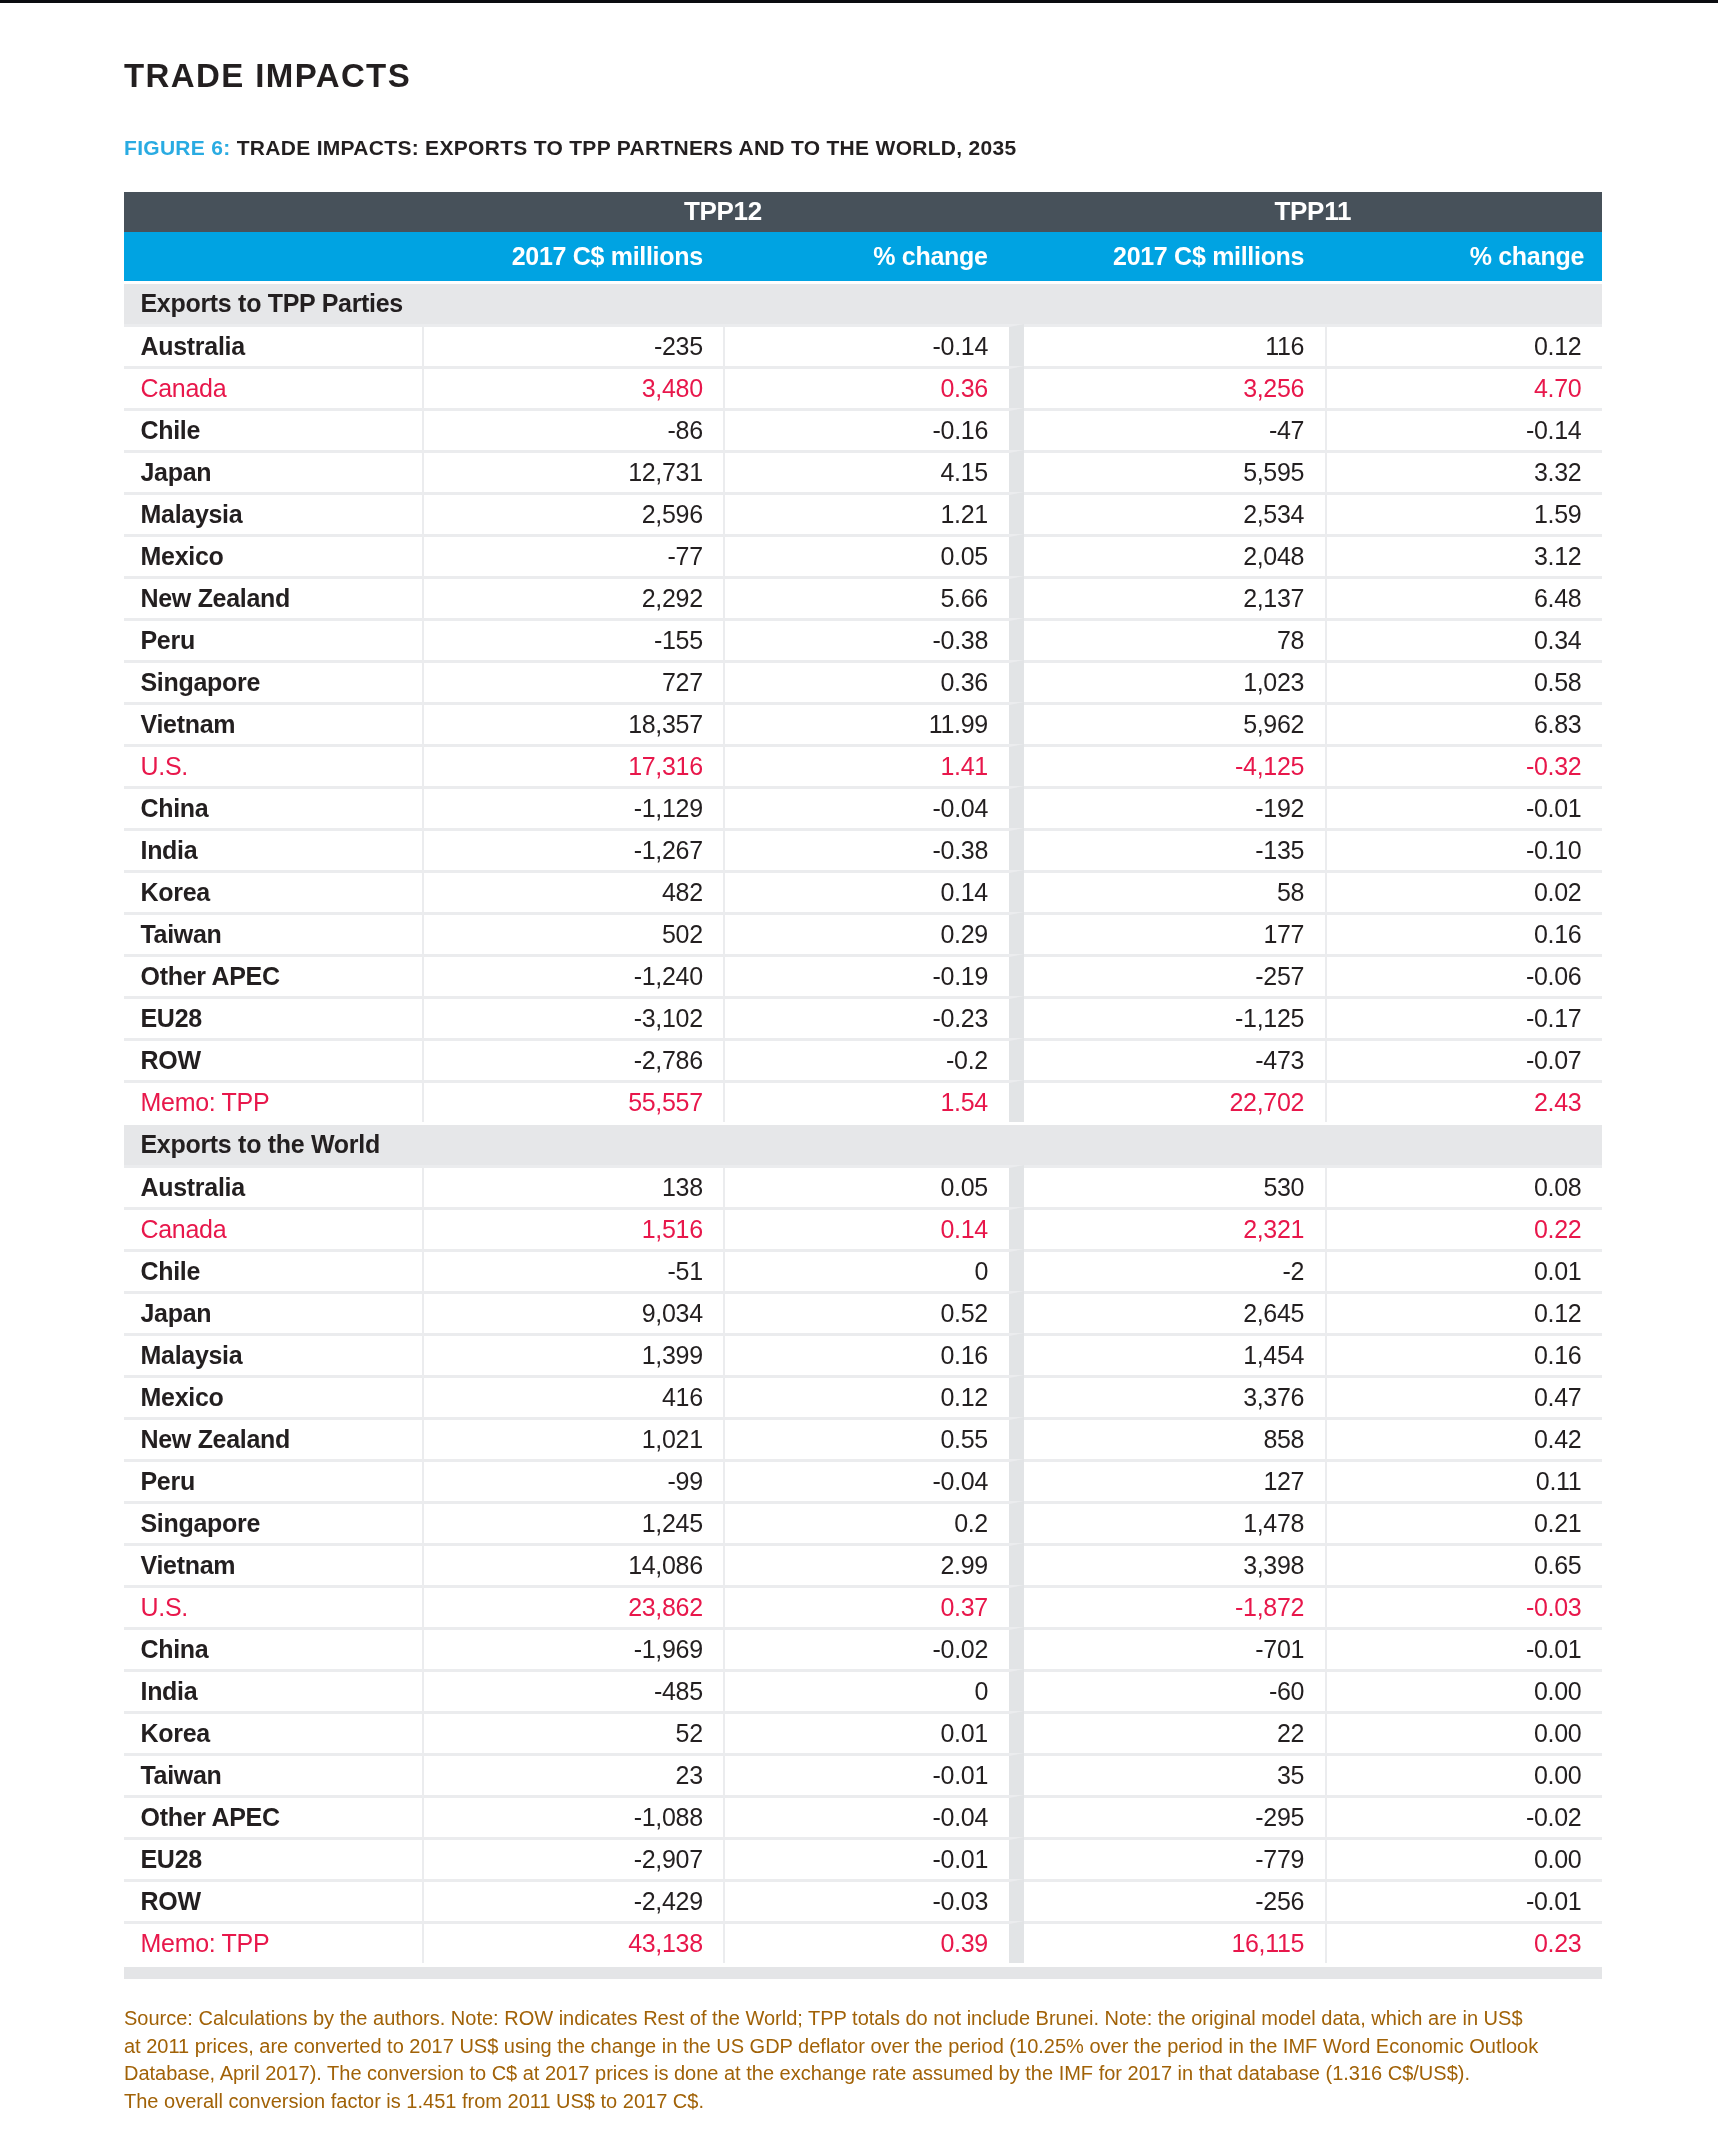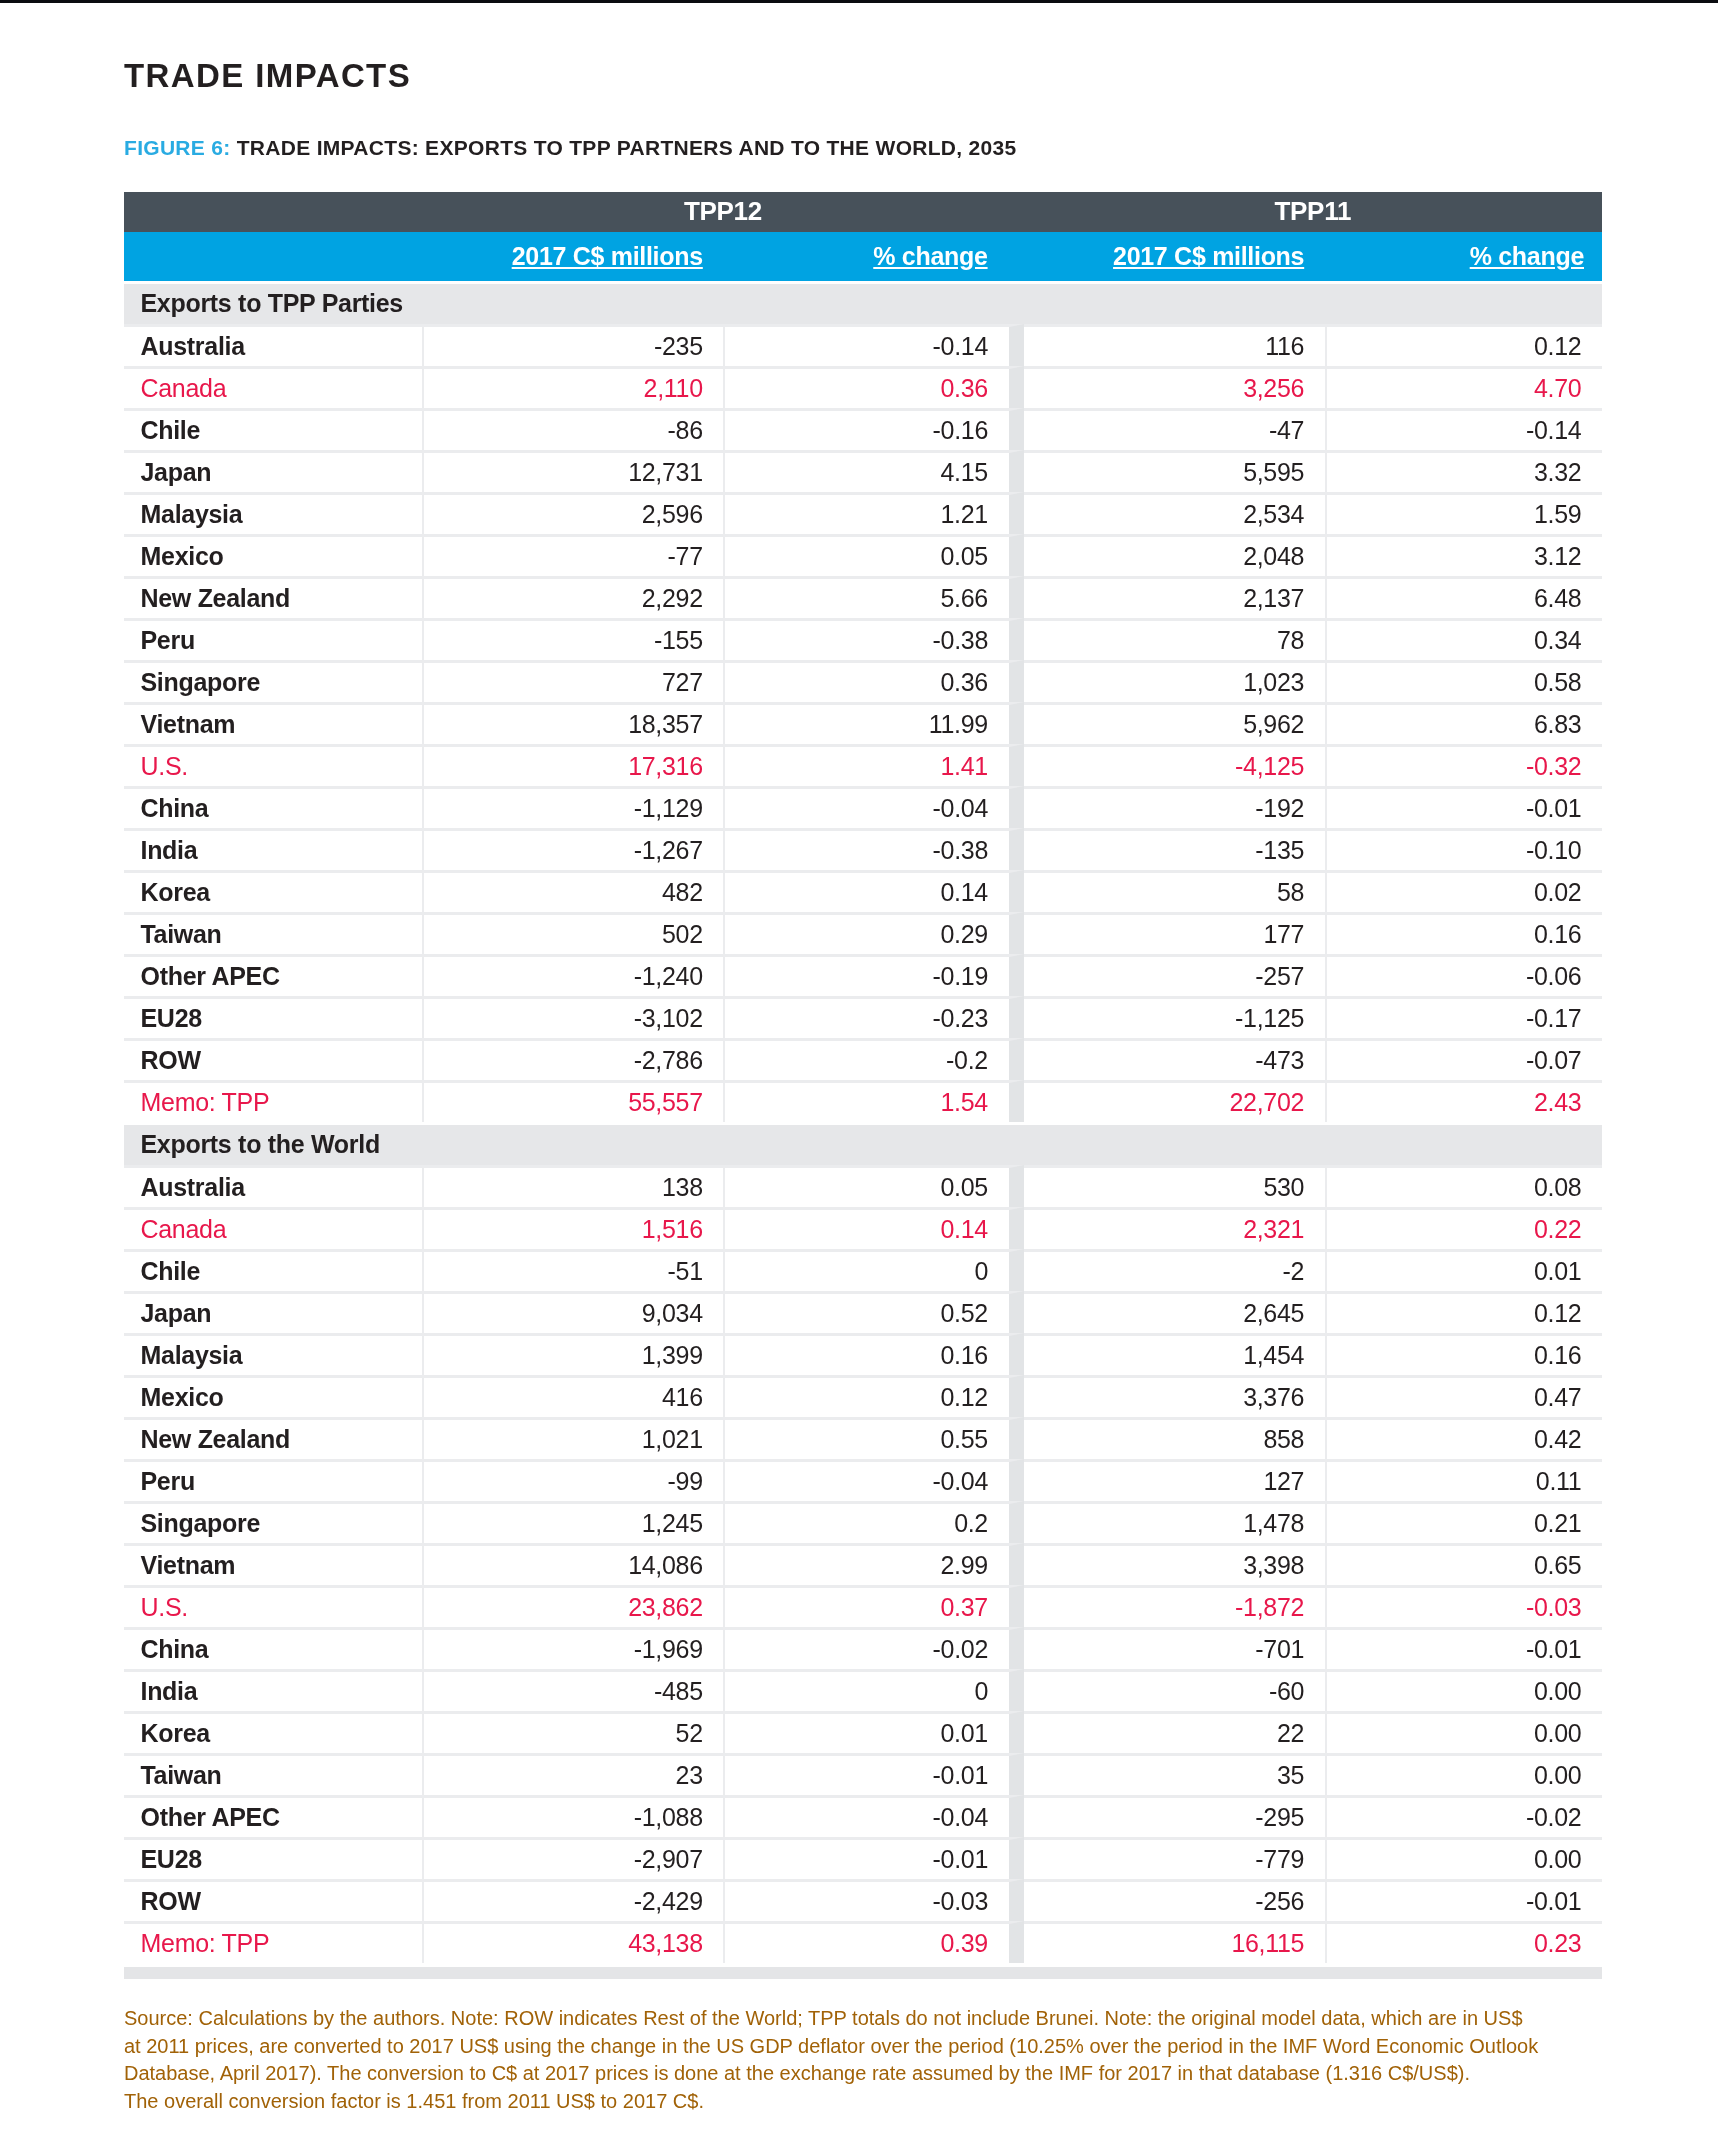--- a/index.html
+++ b/index.html
@@ -60,21 +60,20 @@
     text-align:center;
   }
   
   tr.cols-row th{
     background:#00a3e2;
     color:#ffffff;
     height:49px;
     font-weight:bold;
     text-align:right;
     padding-right:20.6px;
-    text-decoration:underline;
   }
   tr.cols-row th.corner{padding:0;}
   tr.cols-row th.gutter-col{padding-right:36px;}
   tr.cols-row th.last-col{padding-right:18px;}
 
   
   tr.section-row td{
     background:#e6e7e9;
     height:43px;
     font-weight:bold;
@@ -163,21 +162,21 @@
           </tr>
           <tr class="data-row">
             <td class="country">Australia</td>
             <td class="num c2">-235</td>
             <td class="num c3">-0.14</td>
             <td class="num c4">116</td>
             <td class="num c5">0.12</td>
           </tr>
           <tr class="data-row hl">
             <td class="country">Canada</td>
-            <td class="num c2">2,110</td>
+            <td class="num c2">3,480</td>
             <td class="num c3">0.36</td>
             <td class="num c4">3,256</td>
             <td class="num c5">4.70</td>
           </tr>
           <tr class="data-row">
             <td class="country">Chile</td>
             <td class="num c2">-86</td>
             <td class="num c3">-0.16</td>
             <td class="num c4">-47</td>
             <td class="num c5">-0.14</td>

